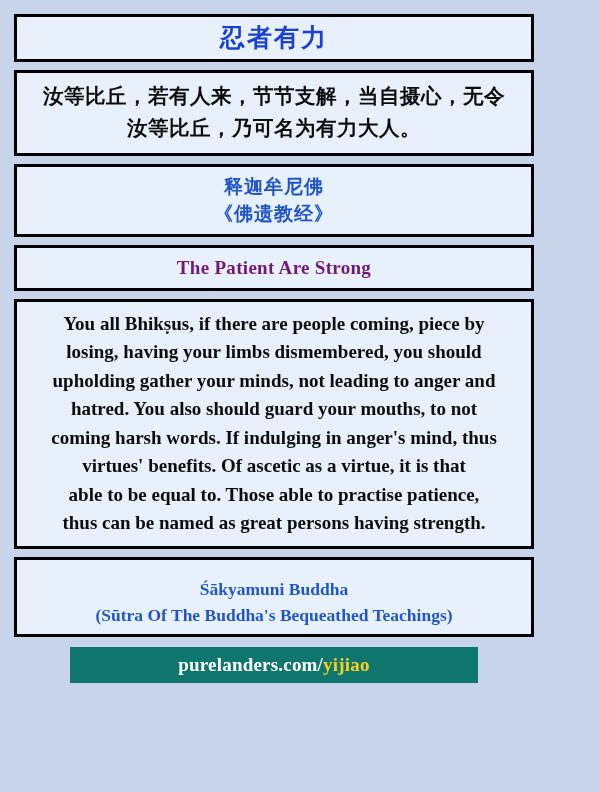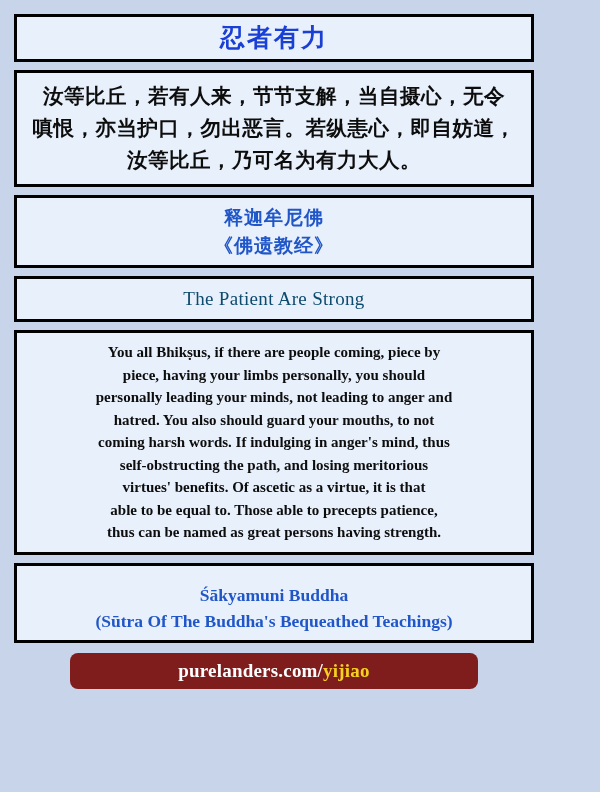--- a/index.html
+++ b/index.html
@@ -53,45 +53,45 @@
     font-family: Liberation Sans, sans-serif;
     font-size: 19px;
     font-weight: bold;
     color: #2056c8;
     line-height: 1.45;
     letter-spacing: 1px;
   }
   .title-en {
     font-family: "Liberation Serif", serif;
     font-size: 19px;
-    font-weight: normal;
-    color: #0c4a6e;
+    font-weight: bold;
+    color: #701a75;
     letter-spacing: 0.3px;
     padding: 3px 0;
   }
   .body-en {
     font-family: "Liberation Serif", serif;
-    font-size: 15px;
+    font-size: 19px;
     font-weight: bold;
     color: #0d0d0d;
     line-height: 1.5;
   }
   .attrib-en {
     font-family: "Liberation Serif", serif;
     font-size: 17.5px;
     font-weight: bold;
     color: #2056c8;
     line-height: 1.5;
     margin-top: 10px;
   }
   .footer {
     box-sizing: border-box;
     margin: 2px 56px 0 56px;
-    background: #7f1d1d;
-    border-radius: 8px;
+    background: #0f766e;
+    border-radius: 0;
     text-align: center;
     padding: 7px 10px;
     font-family: "Liberation Serif", serif;
     font-size: 19px;
     font-weight: bold;
     color: #ffffff;
     letter-spacing: 0.2px;
   }
   .footer .accent {
     color: #f5d020;
@@ -104,46 +104,44 @@
 
 <div class="page">
 
   <div class="card tight">
     <div class="title-cn">忍者有力</div>
   </div>
 
   <div class="card">
     <div class="body-cn">
       <span class="line">汝等比丘，若有人来，节节支解，当自摄心，无令</span>
-      <span class="line">嗔恨，亦当护口，勿出恶言。若纵恚心，即自妨道，</span>
       <span class="line">汝等比丘，乃可名为有力大人。</span>
     </div>
   </div>
 
   <div class="card tight">
     <div class="attrib-cn">
       <span class="line">释迦牟尼佛</span>
       <span class="line">《佛遗教经》</span>
     </div>
   </div>
 
   <div class="card tight">
     <div class="title-en">The Patient Are Strong</div>
   </div>
 
   <div class="card">
     <div class="body-en">
       <span class="line">You all Bhikṣus, if there are people coming, piece by</span>
-      <span class="line">piece, having your limbs personally, you should</span>
-      <span class="line">personally leading your minds, not leading to anger and</span>
+      <span class="line">losing, having your limbs dismembered, you should</span>
+      <span class="line">upholding gather your minds, not leading to anger and</span>
       <span class="line">hatred. You also should guard your mouths, to not</span>
       <span class="line">coming harsh words. If indulging in anger's mind, thus</span>
-      <span class="line">self-obstructing the path, and losing meritorious</span>
       <span class="line">virtues' benefits. Of ascetic as a virtue, it is that</span>
-      <span class="line">able to be equal to. Those able to precepts patience,</span>
+      <span class="line">able to be equal to. Those able to practise patience,</span>
       <span class="line">thus can be named as great persons having strength.</span>
     </div>
   </div>
 
   <div class="card tight">
     <div class="attrib-en">
       <span class="line">Śākyamuni Buddha</span>
       <span class="line">(Sūtra Of The Buddha's Bequeathed Teachings)</span>
     </div>
   </div>

